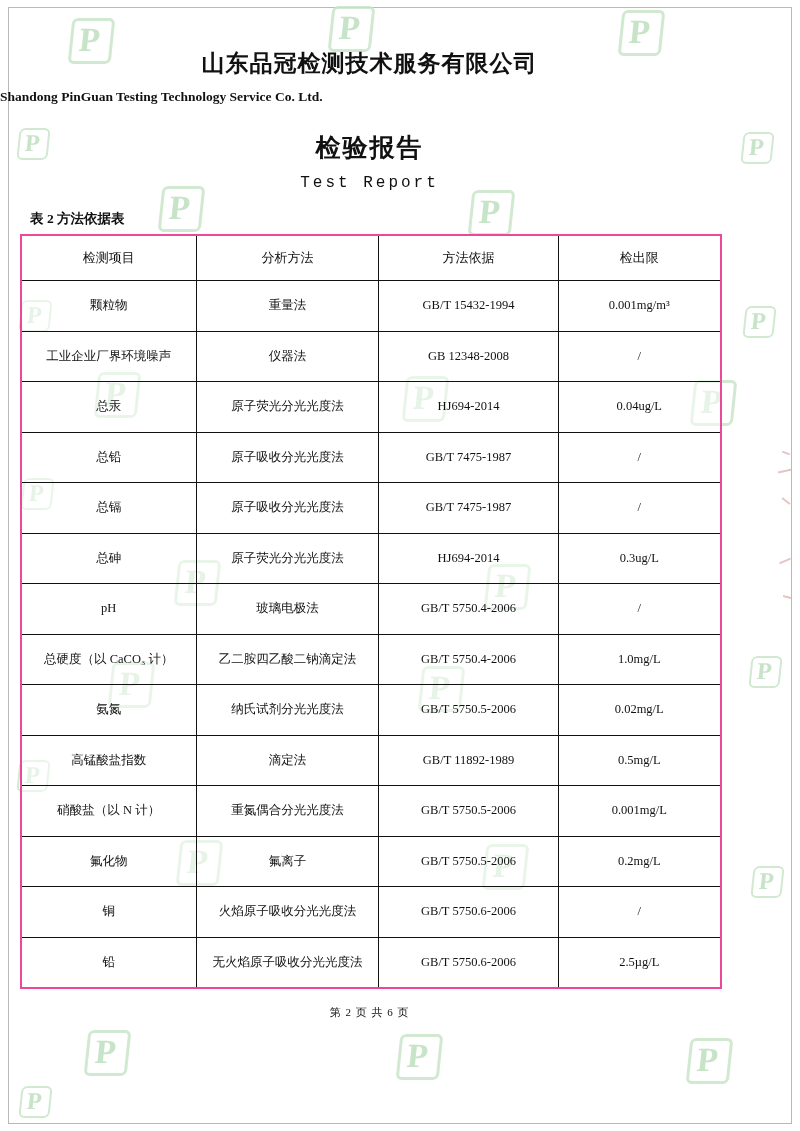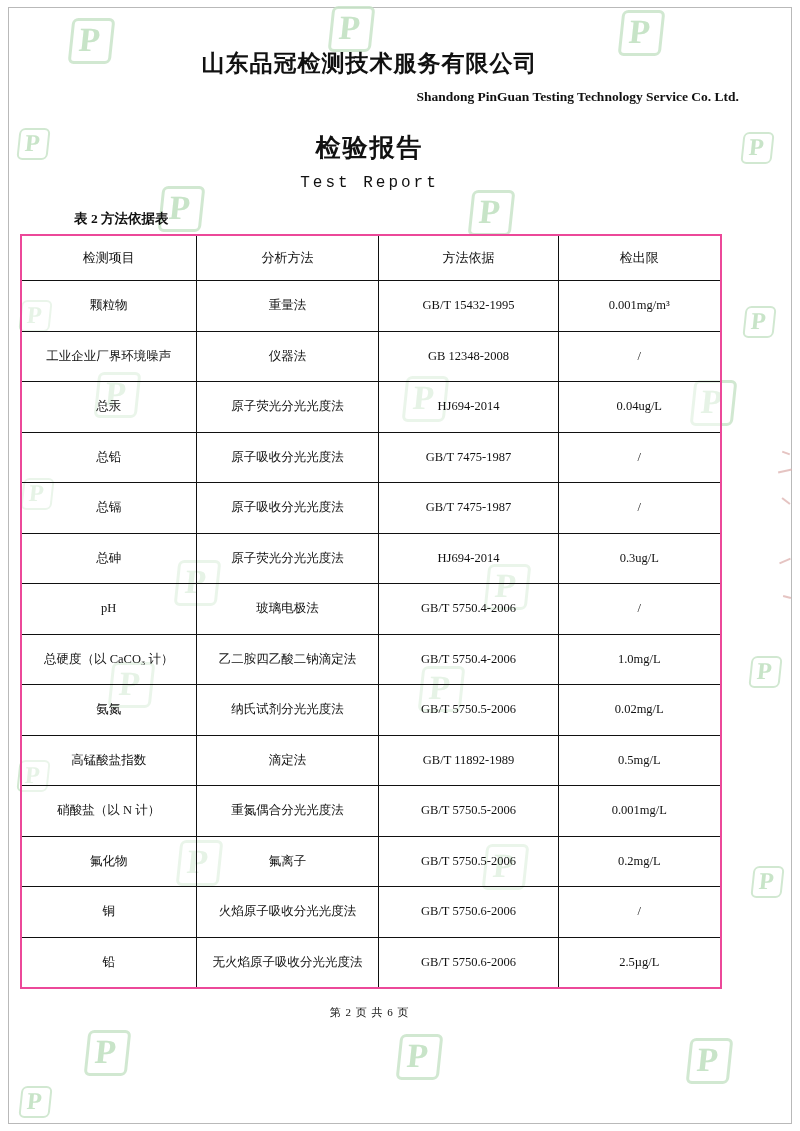--- a/index.html
+++ b/index.html
@@ -67,21 +67,21 @@
   }
   .company-cn {
     text-align: center;
     font-size: 23px;
     font-weight: bold;
     letter-spacing: 1px;
     margin-top: 48px;
     font-family: "Liberation Serif", "DejaVu Serif", serif;
   }
   .company-en {
-    text-align: right;
+    text-align: left;
     font-size: 13.5px;
     font-weight: bold;
     margin-top: 10px;
     font-family: "Liberation Serif", "DejaVu Serif", serif;
   }
   .report-cn {
     text-align: center;
     font-size: 25px;
     font-weight: bold;
     margin-top: 26px;
@@ -89,21 +89,21 @@
     font-family: Liberation Serif, serif;
   }
   .report-en {
     text-align: center;
     font-size: 16px;
     margin-top: 10px;
     letter-spacing: 3px;
     font-family: Liberation Mono, monospace;
   }
   .table-caption {
-    margin: 18px 0 6px 74px;
+    margin: 18px 0 6px 30px;
     font-size: 13.5px;
     font-weight: bold;
   }
 
   
   .tbl-wrap {
     margin: 0 auto;
     width: 700px;
   }
   table.report {
@@ -212,21 +212,21 @@
             <th>检测项目</th>
             <th>分析方法</th>
             <th>方法依据</th>
             <th>检出限</th>
           </tr>
         </thead>
         <tbody id="tbody">
             <tr>
               <td>颗粒物</td>
               <td>重量法</td>
-              <td class="cell-2line">GB/T 15432-1995</td>
+              <td class="cell-2line">GB/T 15432-1994</td>
               <td>0.001mg/m³</td>
             </tr>
             <tr>
               <td>工业企业厂界环境噪声</td>
               <td>仪器法</td>
               <td class="cell-2line">GB 12348-2008</td>
               <td>/</td>
             </tr>
             <tr>
               <td>总汞</td>

